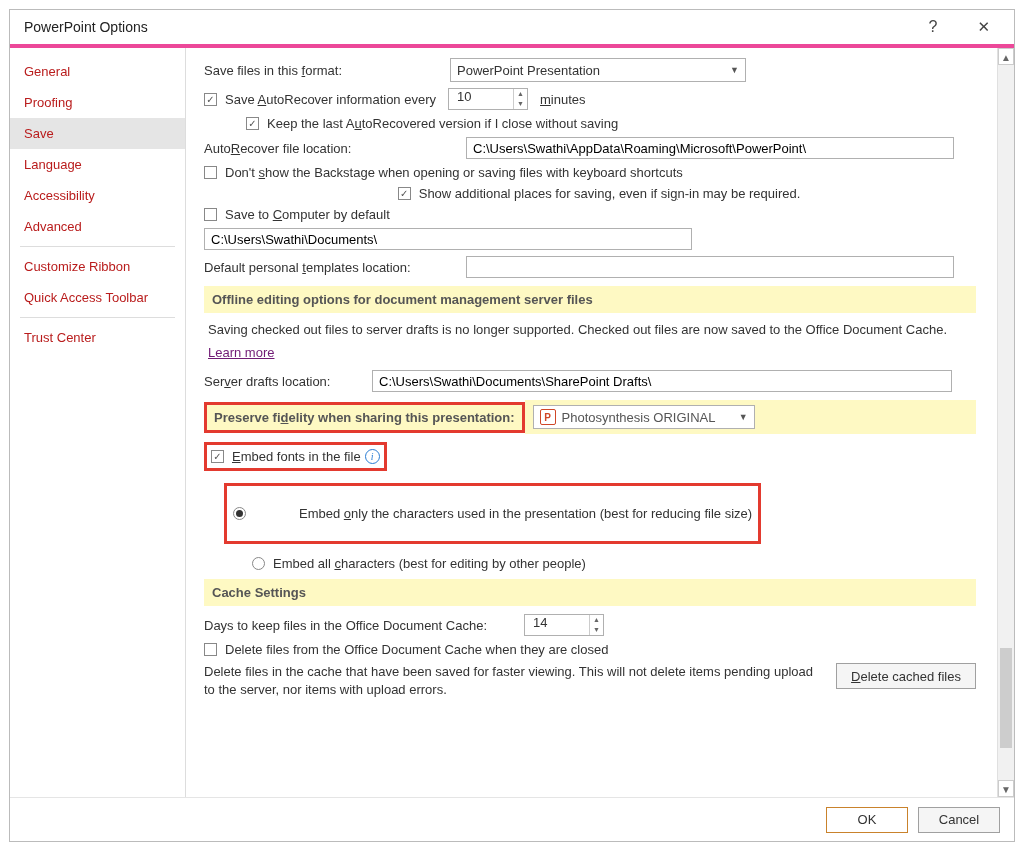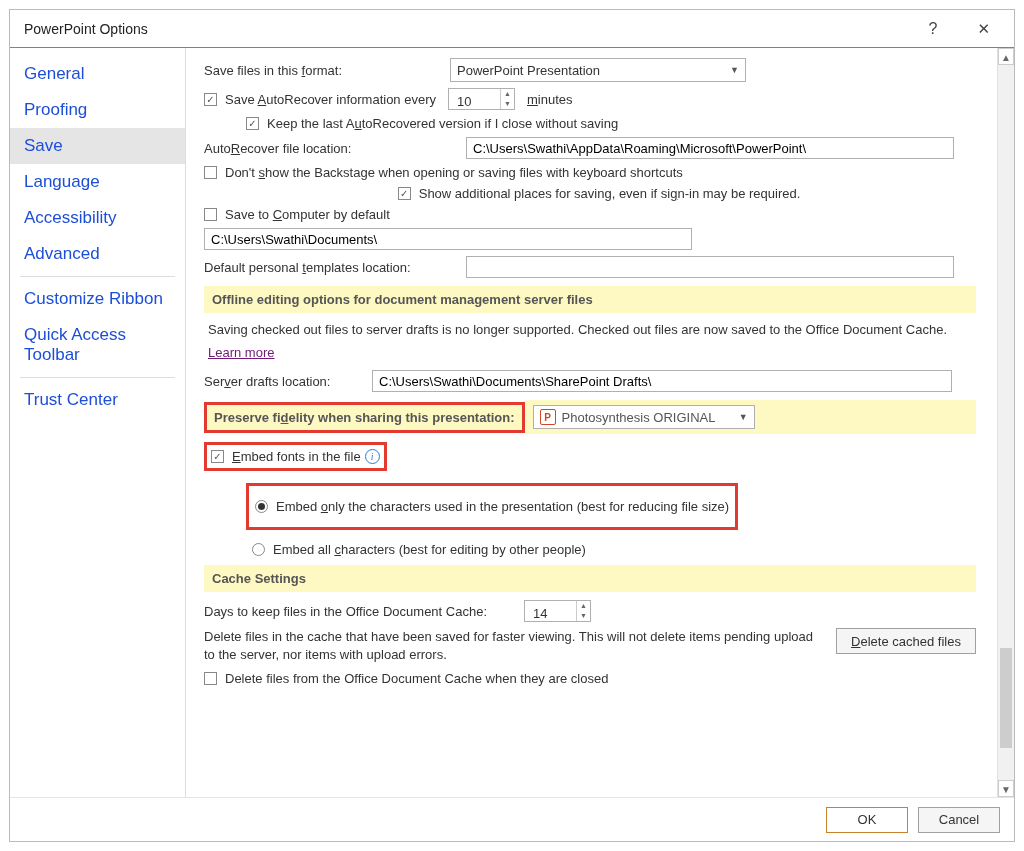--- a/index.html
+++ b/index.html
@@ -1,39 +1,39 @@
 <!DOCTYPE html>
 <html><head>
   <meta charset="utf-8">
   <style>
     * { box-sizing: border-box; margin: 0; padding: 0; }
     body { font-family: "Segoe UI", Tahoma, sans-serif; font-size: 13px; color: #333; background: #fff; width: 1024px; height: 851px; position: relative; }
     .dialog { width: 1006px; height: 833px; margin: 9px; border: 1px solid #bbb; background: #fff; display: flex; flex-direction: column; }
-    .title-bar { height: 38px; display: flex; align-items: center; padding: 0 14px; border-bottom: 1px solid #ec4899; justify-content: center; }
+    .title-bar { height: 38px; display: flex; align-items: center; padding: 0 14px; border-bottom: 4px solid #ec4899; justify-content: center; }
     .title-bar .title { flex: 1; font-size: 14px; color: #222; }
     .title-bar .help { padding: 2px 10px; font-size: 16px; color: #444; cursor: pointer; }
     .title-bar .close { padding: 2px 10px; font-size: 15px; color: #444; cursor: pointer; margin-left: 20px; }
     .main { flex: 1; display: flex; overflow: hidden; }
     .sidebar { width: 176px; border-right: 1px solid #ddd; padding-top: 8px; }
-    .sidebar-item { padding: 8px 14px; font-size: 17px; color: #1d4ed8; cursor: pointer; }
+    .sidebar-item { padding: 8px 14px; font-size: 13px; color: #b91c1c; cursor: pointer; }
     .sidebar-item.selected { background: #e5e5e5; }
     .sidebar-sep { border-top: 1px solid #ddd; margin: 4px 10px; }
     .content-wrap { flex: 1; position: relative; }
     .content { position: absolute; top: 0; left: 0; right: 20px; bottom: 0; padding: 10px 18px; overflow: hidden; }
     .scrollbar-v { position: absolute; right: 0; top: 0; width: 17px; height: 100%; background: #f1f1f1; border-left: 1px solid #e0e0e0; }
     .scrollbar-v .arrow { height: 17px; text-align: center; font-size: 10px; line-height: 17px; color: #666; border: 1px solid #ccc; background:#fff; }
     .scrollbar-v .thumb { position: absolute; left: 2px; right: 2px; top: 600px; height: 100px; background: #cdcdcd; }
     .row { display: flex; align-items: center; margin-bottom: 6px; }
     .row .label { color: #333; }
     .checkbox { width: 13px; height: 13px; border: 1px solid #888; margin-right: 8px; display: inline-flex; align-items: center; justify-content: center; font-size: 10px; color: #555; flex-shrink:0; }
     .checkbox.checked::after { content: "✓"; }
     .radio { width: 13px; height: 13px; border: 1px solid #888; border-radius: 50%; margin-right: 8px; display: inline-flex; align-items: center; justify-content: center; flex-shrink:0; }
     .radio.checked::after { content: ""; width: 7px; height: 7px; background: #333; border-radius: 50%; display: block; }
     .input-text { border: 1px solid #b0b0b0; height: 22px; padding: 2px 6px; font-size: 13px; background:#fff; }
-    .spinner { border: 1px solid #b0b0b0; height: 22px; width: 67px; display: flex; align-items: flex-end; position: relative; }
+    .spinner { border: 1px solid #b0b0b0; height: 22px; width: 80px; display: flex; align-items: flex-start; position: relative; }
     .spinner .val { flex: 1; padding-left: 8px; font-size: 13px; }
     .spinner .arrows { width: 14px; display: flex; flex-direction: column; height: 100%; border-left: 1px solid #ccc; }
     .spinner .arrows span { flex:1; font-size:7px; text-align:center; line-height:9px; color:#666; }
     .dropdown { border: 1px solid #b0b0b0; height: 24px; display: flex; align-items: center; padding: 0 6px; background:#fff; }
     .dropdown .dd-label { flex:1; font-size: 13px; }
     .dropdown .dd-arrow { font-size: 9px; color: #555; }
     .section-header { background: #fef9c3; padding: 6px 8px; font-weight: 600; color: #555; margin: 8px 0; }
     .link { color: #701a75; text-decoration: underline; cursor: pointer; }
     .red-box { border: 3px solid #e33a2f; }
     .info-icon { display:inline-flex; width:15px; height:15px; border:1px solid #2a7dd4; border-radius:50%; align-items:center; justify-content:center; font-size:10px; color:#2a7dd4; font-style:italic; font-family:serif; margin-left:4px;}
@@ -184,21 +184,21 @@
         <div class="row red-box" style="display:inline-flex; padding:4px 4px; margin-left:0;">
           <span class="checkbox checked"></span>
           <span class="label">
             <span class="und">E</span><span>mbed fonts in the file</span>
           </span>
           <span class="info-icon">i</span>
         </div>
 
         <div style="height:6px;"></div>
 
-        <div class="row red-box" style="display:inline-flex; padding:13px 6px; margin-left:42px;">
+        <div class="row red-box" style="display:inline-flex; padding:20px 6px; margin-left:20px;gap:45px;">
           <span class="radio checked"></span>
           <span class="label">
             <span>Embed </span><span class="und">o</span><span>nly the characters used in the presentation (best for reducing file size)</span>
           </span>
         </div>
 
         <div class="row" style="margin-left:48px; margin-top:6px;">
           <span class="radio"></span>
           <span class="label">
             <span>Embed all </span><span class="und">c</span><span>haracters (best for editing by other people)</span>
@@ -212,30 +212,30 @@
           <span class="label" style="width:320px;">Days to keep files in the Office Document Cache:</span>
           <div class="spinner">
             <span class="val">14</span>
             <span class="arrows">
                 <span>▲</span>
                 <span>▼</span>
               </span>
           </div>
         </div>
 
+        <div class="row" style="margin-left:0;">
+          <span class="checkbox"></span>
+          <span class="label">Delete files from the Office Document Cache when they are closed</span>
+        </div>
+
         <div class="row" style="align-items:flex-start;">
           <span class="label" style="flex:1; line-height:1.4;">Delete files in the cache that have been saved for faster viewing. This will not delete items pending upload to the server, nor items with upload errors.</span>
           <button class="btn" style="min-width:140px; margin-left:20px;">
             <span class="und">D</span><span>elete cached files</span>
           </button>
-        </div>
-
-        <div class="row" style="margin-left:0;">
-          <span class="checkbox"></span>
-          <span class="label">Delete files from the Office Document Cache when they are closed</span>
         </div>
 
       </div>
       <div class="scrollbar-v">
         <div class="arrow">▲</div>
         <div class="thumb"></div>
         <div class="arrow" style="position:absolute;bottom:0;left:0;right:0;">▼</div>
       </div>
     </div>
   </div>

